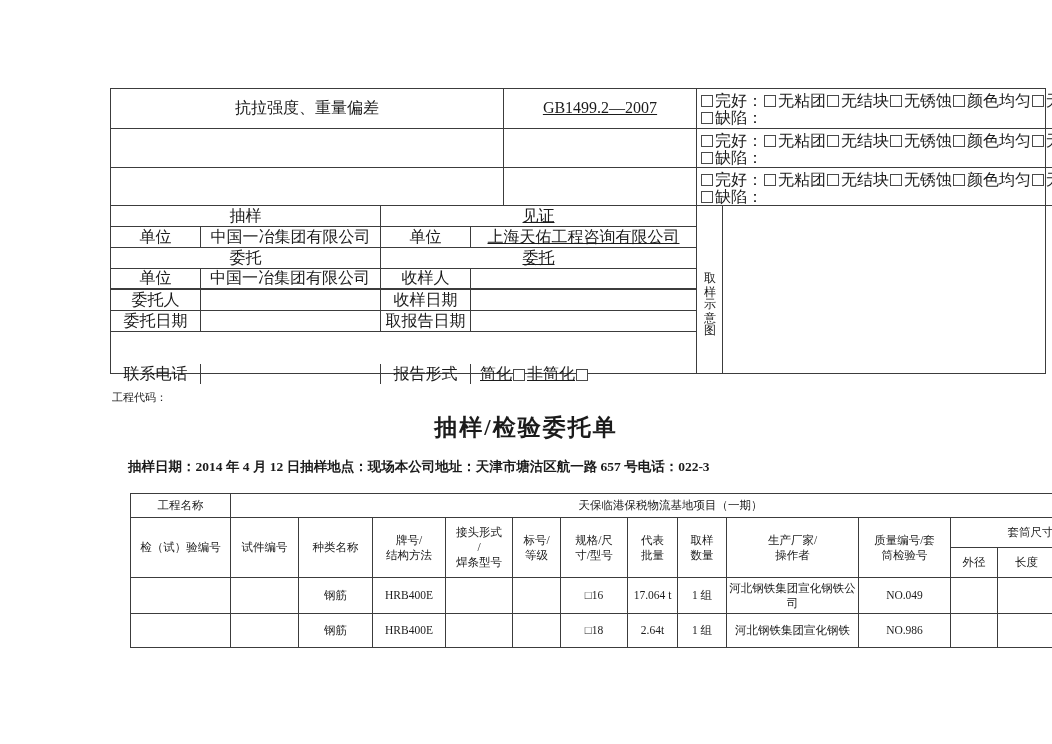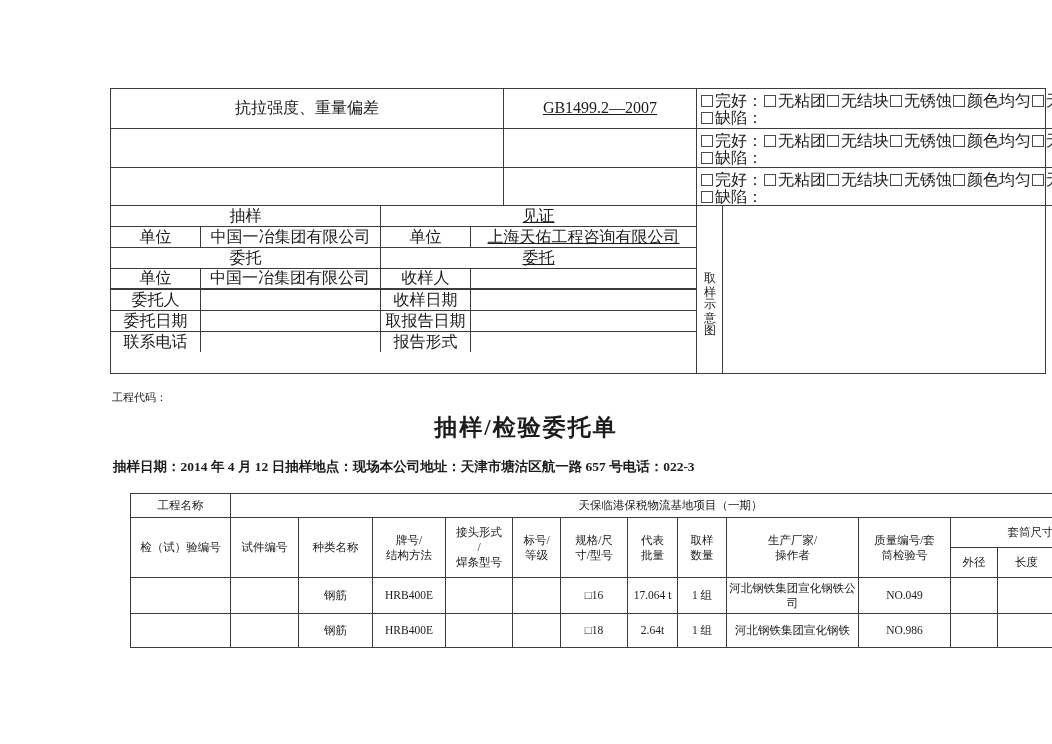--- a/index.html
+++ b/index.html
@@ -9,21 +9,21 @@
     background:#ffffff; color:var(--tc);
     font-family:"Liberation Serif","DejaVu Serif",serif;
   }
   .abs { position:absolute; }
   
   .toptable { left:110px; top:88px; width:936px; height:286px;
     border:1px solid var(--bc); box-sizing:border-box; display:flex; }
   .tt-left { width:586px; border-right:1px solid var(--bc); box-sizing:border-box; }
   .tt-right { flex:1; display:flex; flex-direction:column; }
   .tr { display:flex; border-bottom:1px solid var(--bc); box-sizing:border-box; }
-  .tr.last { border-bottom:none; }
+  .tr.last { border-bottom:none;margin-top:32px; }
   .tr.thick { border-bottom-width:2px; }
   .c { border-right:1px solid var(--bc); box-sizing:border-box; display:flex;
        align-items:center; justify-content:center; overflow:hidden;
        font-size:16px; line-height:1.15; }
   .c.end { border-right:none;text-decoration:underline; }
   .c.al { justify-content:flex-start; padding-left:9px; }
   .h40{height:40px}.h39{height:39px}.h38{height:38px}.h21{height:21px}.h20{height:20px}
   .w90{width:90px}.w180{width:180px}.w225{width:225px}.w270{width:270px}
   .w315{width:315px}.w393{width:393px}.w192{width:192px}
   
@@ -35,21 +35,21 @@
   .diagram { flex:1; display:flex; }
   .diag-label { width:26px; border-right:1px solid var(--bc); box-sizing:border-box;
     display:flex; align-items:center; justify-content:center;
     writing-mode:vertical-rl; text-orientation:upright;
     font-size:12px; letter-spacing:13px; padding-top:12px; }
   .diag-area { flex:1; }
   
   .proj-code { left:112px; top:390px; font-size:11px; }
   .doc-title { left:0; top:412px; width:1052px; text-align:center;
     font-size:23px; font-weight:bold; letter-spacing:2px; }
-  .info-line { left:113px; top:458px; font-size:13.5px; font-weight:600; }
+  .info-line { left:128px; top:458px; font-size:13.5px; font-weight:600; }
   
   .btable-wrap { left:110px; top:493px; width:942px; overflow:hidden;margin-left:20px; }
   table.btable { border-collapse:collapse; table-layout:fixed; width:980px; }
   table.btable td { border:1px solid var(--bc); box-sizing:border-box;
     font-size:11.5px; text-align:center; vertical-align:middle;
     padding:1px 2px; overflow:hidden; line-height:1.3; }
   td.hd { white-space:pre-line; }
   td.al { text-align:left; padding-left:6px; }
   tr.rA { height:24px; } tr.rH { height:30px; }
   tr.rD1 { height:36px; } tr.rD2 { height:34px; }
@@ -100,20 +100,26 @@
     <div class="tr h21">
       <div class="c w90">委托日期</div>
       <div class="c w180"></div>
       <div class="c w90">取报告日期</div>
       <div class="c w225 end"></div>
     </div>
     <div class="tr h20 last">
       <div class="c w90">联系电话</div>
       <div class="c w180"></div>
       <div class="c w90">报告形式</div>
+      <div class="c w225 end al">
+        <span>简化</span>
+          <span class="cb"></span>
+          <span>非简化</span>
+          <span class="cb"></span>
+      </div>
     </div>
   </div>
 
   <div class="tt-right">
     <div class="qrow h40">
       <div><span class="cb"></span><span>完好：</span><span class="cb"></span><span>无粘团</span><span class="cb"></span><span>无结块</span><span class="cb"></span><span>无锈蚀</span><span class="cb"></span><span>颜色均匀</span><span class="cb"></span><span>无掉皮掉角</span></div>
       <div><span class="cb"></span><span>缺陷：</span></div>
     </div>
     <div class="qrow h39">
       <div><span class="cb"></span><span>完好：</span><span class="cb"></span><span>无粘团</span><span class="cb"></span><span>无结块</span><span class="cb"></span><span>无锈蚀</span><span class="cb"></span><span>颜色均匀</span><span class="cb"></span><span>无掉皮掉角</span></div>

